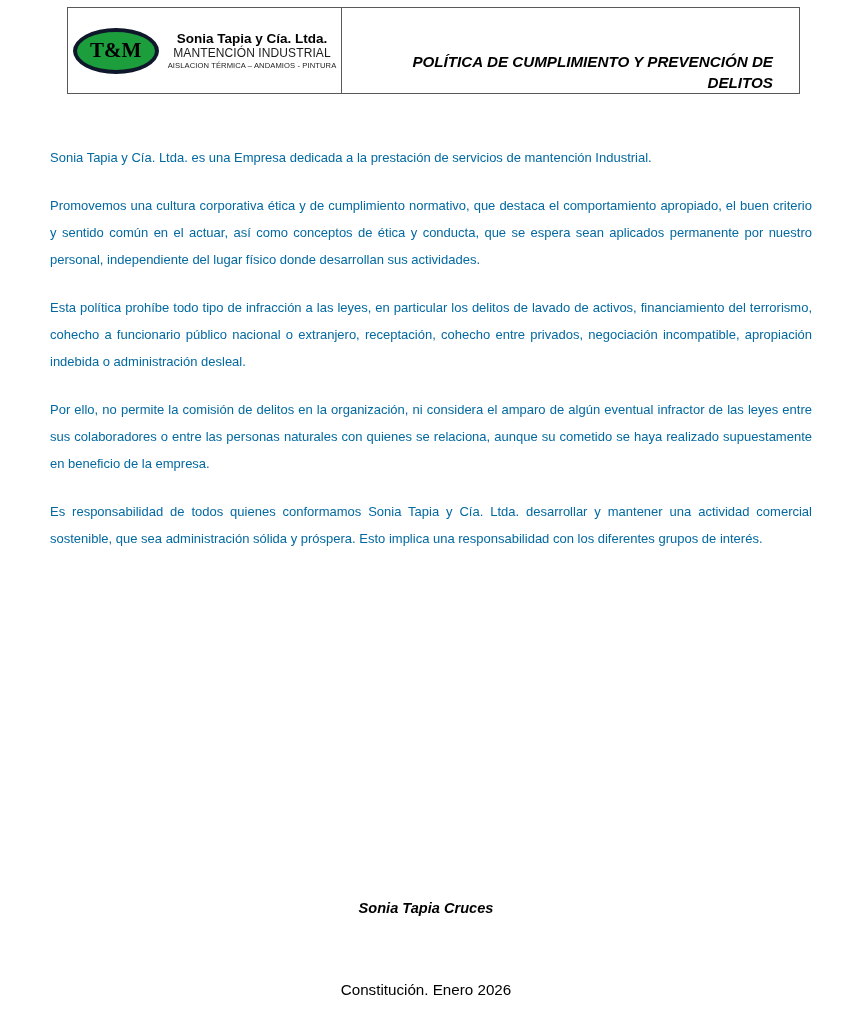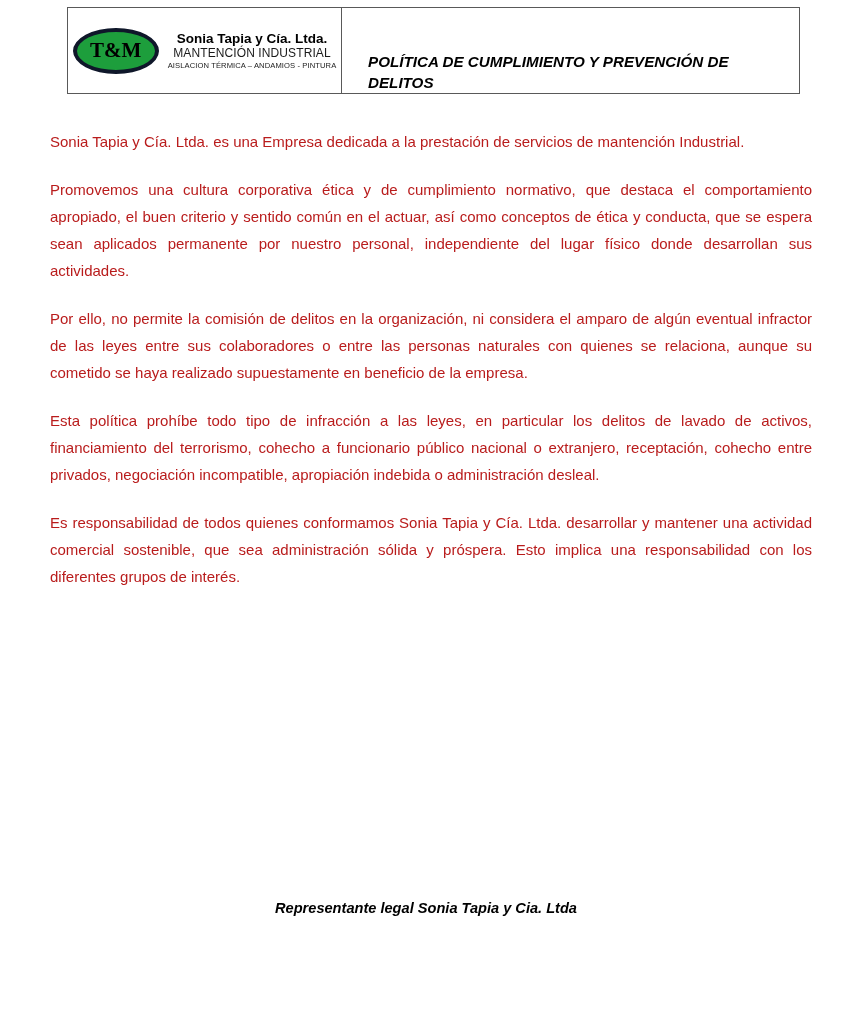--- a/index.html
+++ b/index.html
@@ -86,43 +86,43 @@
   }
   .logo-sub2 {
     font-size: 7.6px;
     color: #1a1a1a;
     white-space: nowrap;
     letter-spacing: 0.1px;
     margin-top: 1px;
   }
 
   .doc-title {
-    text-align: left;
+    text-align: right;
     font-size: 15.2px;
     font-weight: bold;
     font-style: italic;
     line-height: 1.35;
     padding: 0 26px;
     margin-top: 44px;
   }
 
   
   .body-copy {
     position: absolute;
     left: 50px;
     top: 128px;
     width: 762px;
   }
   .para {
-    font-size: 15px;
+    font-size: 13px;
     line-height: 27px;
     text-align: justify;
     text-justify: inter-word;
-    margin: 0 0 21px 0;
-    color: #b91c1c;
+    margin: 16px 0 21px 0;
+    color: #0369a1;
   }
   .para:last-child { margin-bottom: 0; }
 
   
   .signature {
     position: absolute;
     left: 0;
     top: 897px;
     width: 852px;
     text-align: center;
@@ -165,23 +165,24 @@
       <td class="title-cell">
         <div class="doc-title">POLÍTICA DE CUMPLIMIENTO Y PREVENCIÓN DE DELITOS</div>
       </td>
     </tr>
   </tbody>
     </table>
 
   <div class="body-copy">
     <p class="para">Sonia Tapia y Cía. Ltda. es una Empresa dedicada a la prestación de servicios de mantención Industrial.</p>
     <p class="para">Promovemos una cultura corporativa ética y de cumplimiento normativo, que destaca el comportamiento apropiado, el buen criterio y sentido común en el actuar, así como conceptos de ética y conducta, que se espera sean aplicados permanente por nuestro personal, independiente del lugar físico donde desarrollan sus actividades.</p>
+    <p class="para">Esta política prohíbe todo tipo de infracción a las leyes, en particular los delitos de lavado de activos, financiamiento del terrorismo, cohecho a funcionario público nacional o extranjero, receptación, cohecho entre privados, negociación incompatible, apropiación indebida o administración desleal.</p>
     <p class="para">Por ello, no permite la comisión de delitos en la organización, ni considera el amparo de algún eventual infractor de las leyes entre sus colaboradores o entre las personas naturales con quienes se relaciona, aunque su cometido se haya realizado supuestamente en beneficio de la empresa.</p>
-    <p class="para">Esta política prohíbe todo tipo de infracción a las leyes, en particular los delitos de lavado de activos, financiamiento del terrorismo, cohecho a funcionario público nacional o extranjero, receptación, cohecho entre privados, negociación incompatible, apropiación indebida o administración desleal.</p>
     <p class="para">Es responsabilidad de todos quienes conformamos Sonia Tapia y Cía. Ltda. desarrollar y mantener una actividad comercial sostenible, que sea administración sólida y próspera. Esto implica una responsabilidad con los diferentes grupos de interés.</p>
   </div>
 
   <div class="signature">
-    <div>Representante legal Sonia Tapia y Cia. Ltda</div>
+    <div>Sonia Tapia Cruces</div>
   </div>
 
+  <div class="footer-note">Constitución. Enero 2026</div>
 
 </div>
 
 </body></html>

